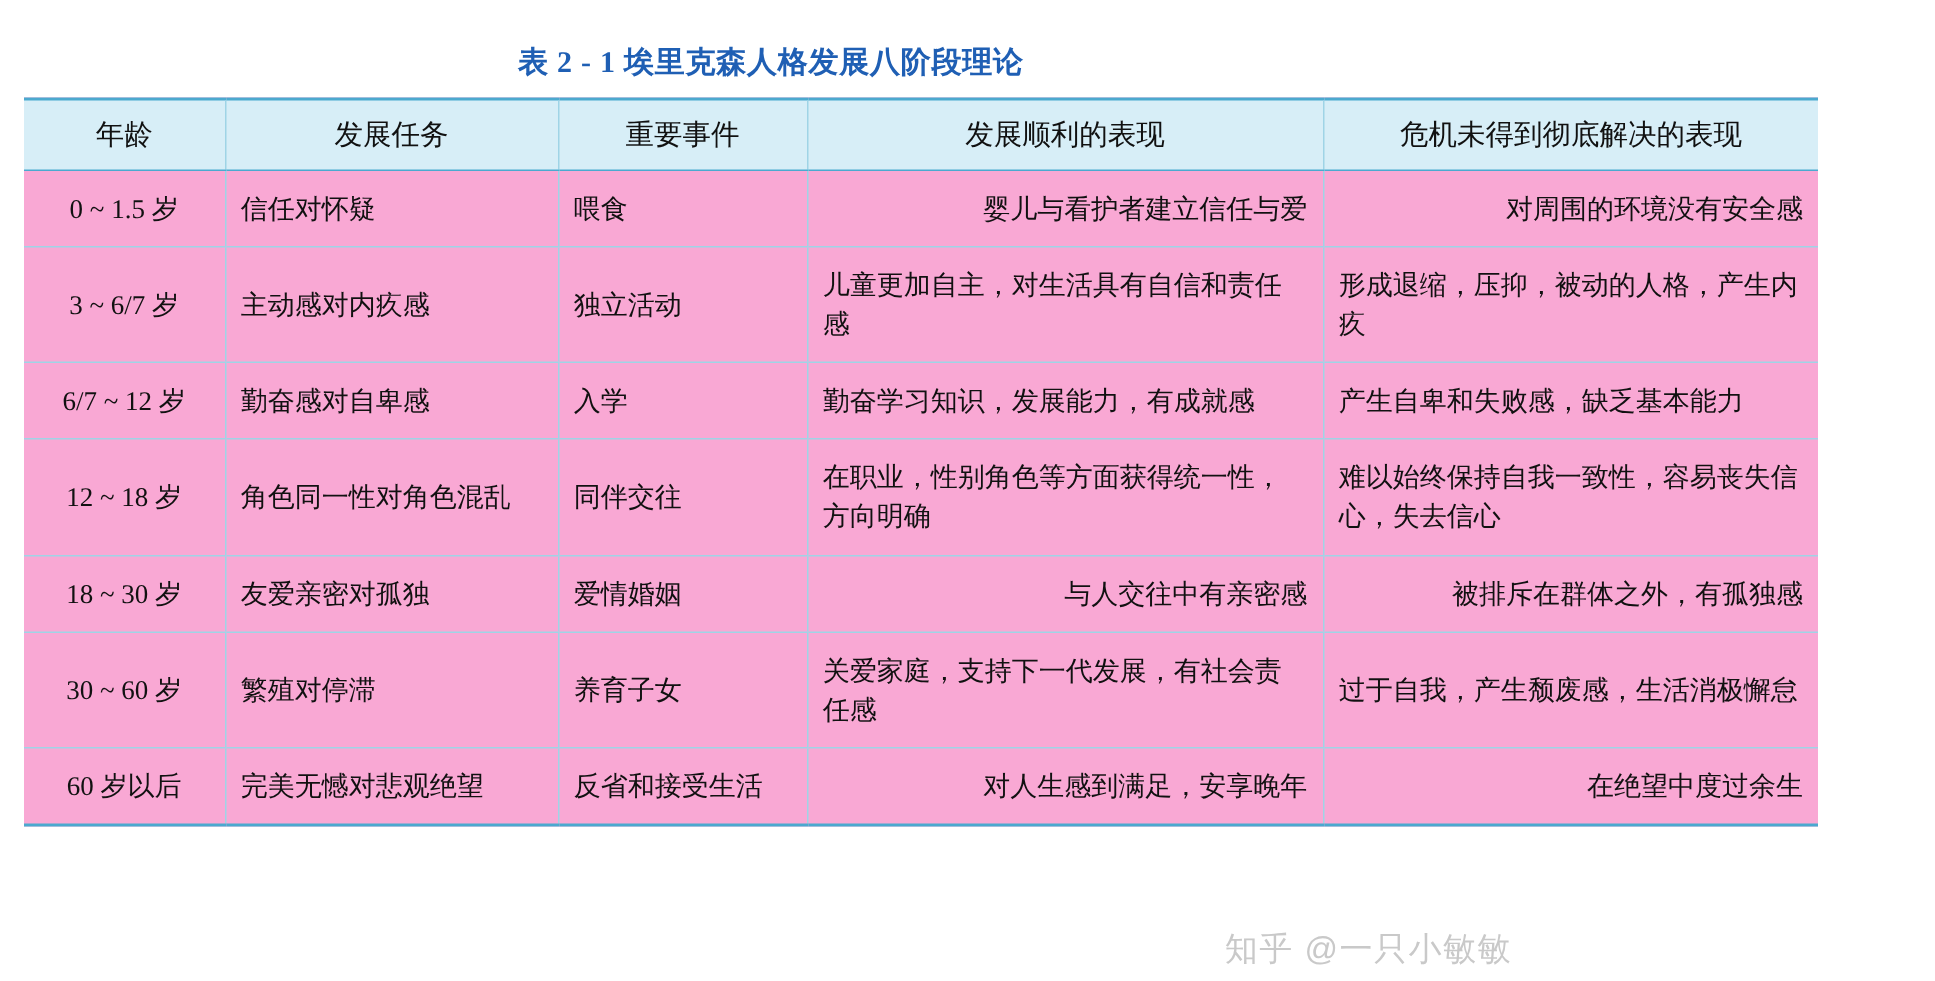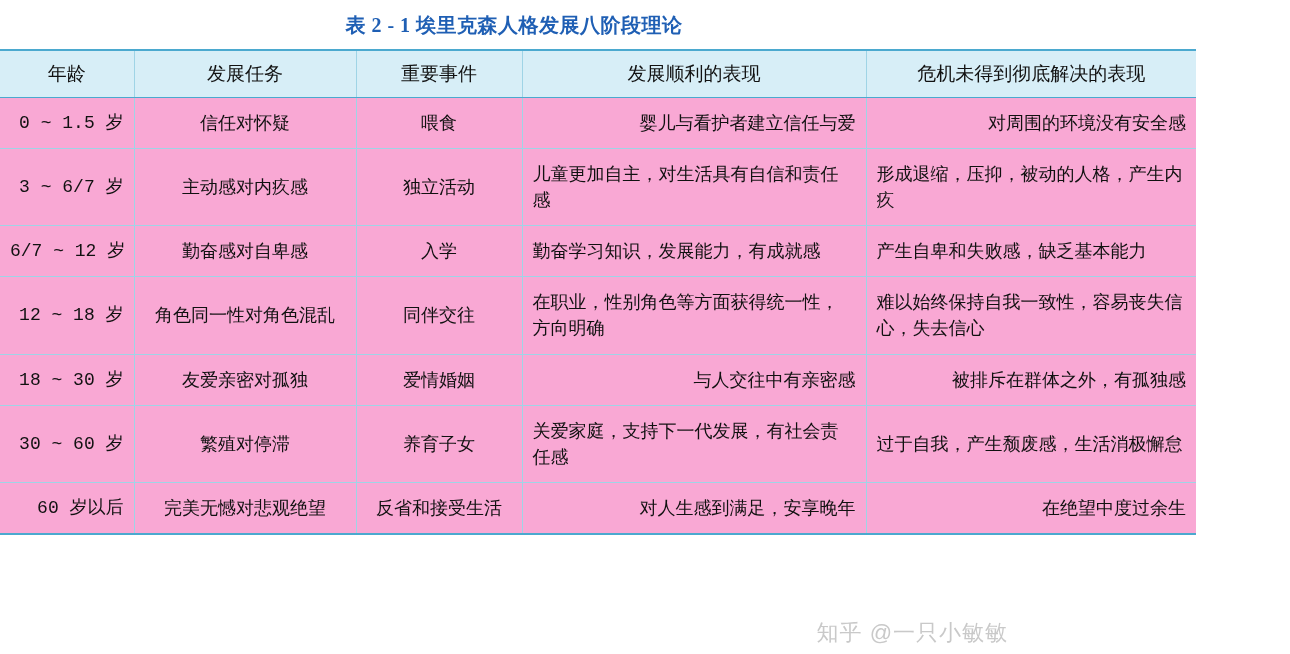--- a/index.html
+++ b/index.html
@@ -13,21 +13,21 @@
     font-family: "Liberation Serif", "DejaVu Serif", serif;
     color: #1a1a1a;
     position: relative;
     overflow: hidden;
   }
   #page {
     width: 1028px;
     height: 654px;
     position: relative;
     box-sizing: border-box;
-    padding: 0;
+    padding: 16px;
   }
   .table-title {
     text-align: center;
     color: #1f5fb4;
     font-weight: bold;
     font-size: 20px;
     letter-spacing: 0.5px;
     padding-top: 12px;
     padding-bottom: 10px;
   }
@@ -67,26 +67,24 @@
     vertical-align: middle;
     color: #111;
   }
   table.eriksson tbody td:first-child {
     border-left: none;
   }
   table.eriksson tbody tr:last-child td {
     border-bottom: 2px solid #4ba9cf;
   }
   td.age {
-    text-align: right;
+    text-align: center;
     white-space: nowrap;
-    font-family: Liberation Mono, monospace;
   }
   td.task, td.event {
-    text-align: center;
   }
   td.good, td.bad {
     text-align: left;
     text-indent: 0;
   }
   td.good.center, td.bad.center {
     text-align: right;
   }
   .watermark {
     position: absolute;

